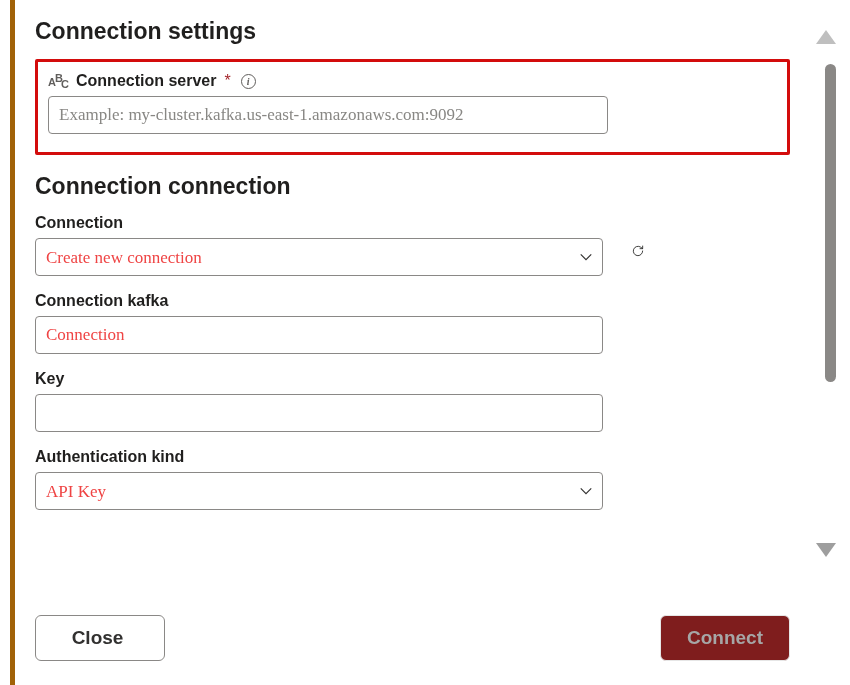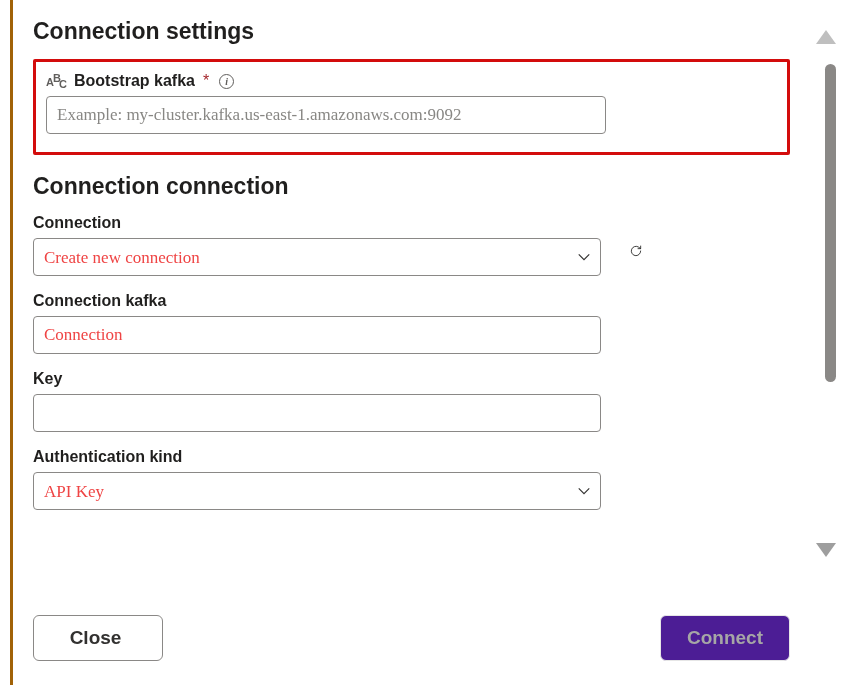--- a/index.html
+++ b/index.html
@@ -10,21 +10,21 @@
     color: #323130;
     background: #fff;
     width: 850px;
     height: 685px;
     overflow: hidden;
     position: relative;
   }
   .panel {
     position: absolute;
     left: 10px; right: 40px; top: 0; bottom: 0;
-    border-left: 3px solid #a16207;
+    border-left: 5px solid #a16207;
     padding: 0 0 0 0;
     display: flex;
     flex-direction: column;
   }
   .scroll-body {
     flex: 1 1 auto;
     padding: 18px 20px 0 20px;
     overflow: hidden;
   }
   .section-title {
@@ -114,21 +114,21 @@
     font-family: inherit;
     cursor: pointer;
   }
   .btn-secondary {
     background: #fff;
     border: 1px solid #8a8886;
     color: #323130;
     padding-left: 19px;
   }
   .btn-primary {
-    background: #4c1d95;
+    background: #7f1d1d;
     border: 1px solid #e6e6e6;
     color: #a6a6a6;
     cursor: default;
   }
   
   .scroll-up, .scroll-down {
     position: absolute; right: 14px;
     width: 0; height: 0;
     border-left: 10px solid transparent;
     border-right: 10px solid transparent;
@@ -161,21 +161,21 @@
     <h2 class="section-title">Connection settings</h2>
 
     <div class="highlight-box">
       <div class="field" style="margin-bottom:0;">
         <div class="field-label-row">
           <span class="abc-icon">
               <span class="a">A</span>
               <span class="b">B</span>
               <span class="c">C</span>
             </span>
-          <span>Bootstrap kafka</span>
+          <span>Connection server</span>
           <span class="req">*</span>
           <span class="info-icon">i</span>
         </div>
         <input class="text-input" type="text" placeholder="Example: my-cluster.kafka.us-east-1.amazonaws.com:9092" style="">
       </div>
     </div>
 
     <h2 class="section-title">Connection connection</h2>
 
     <div class="credential-body">

